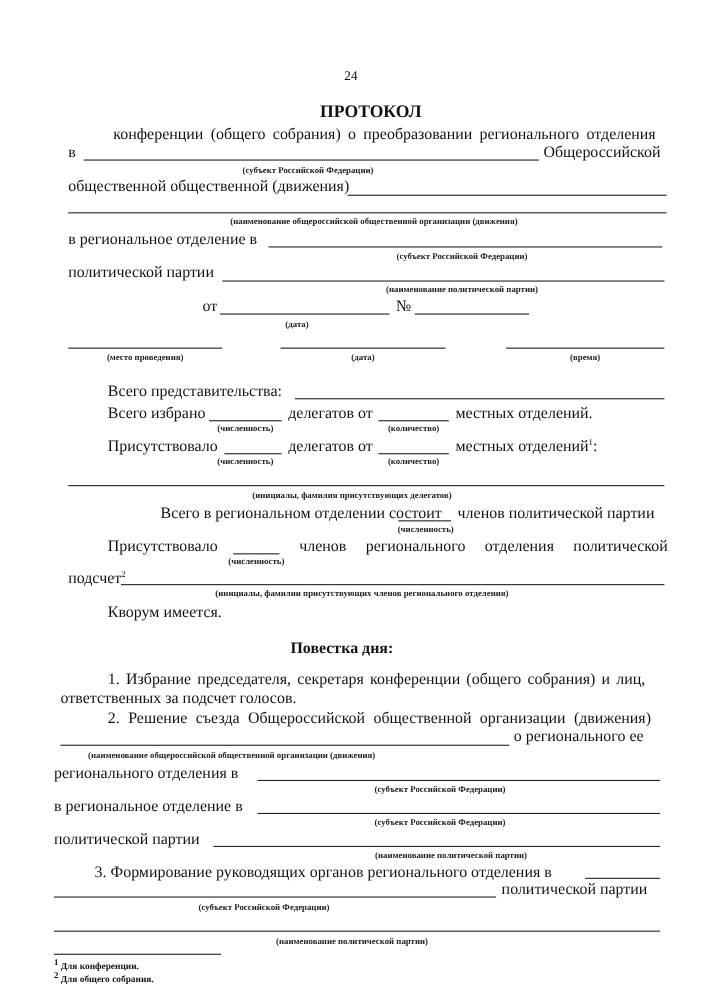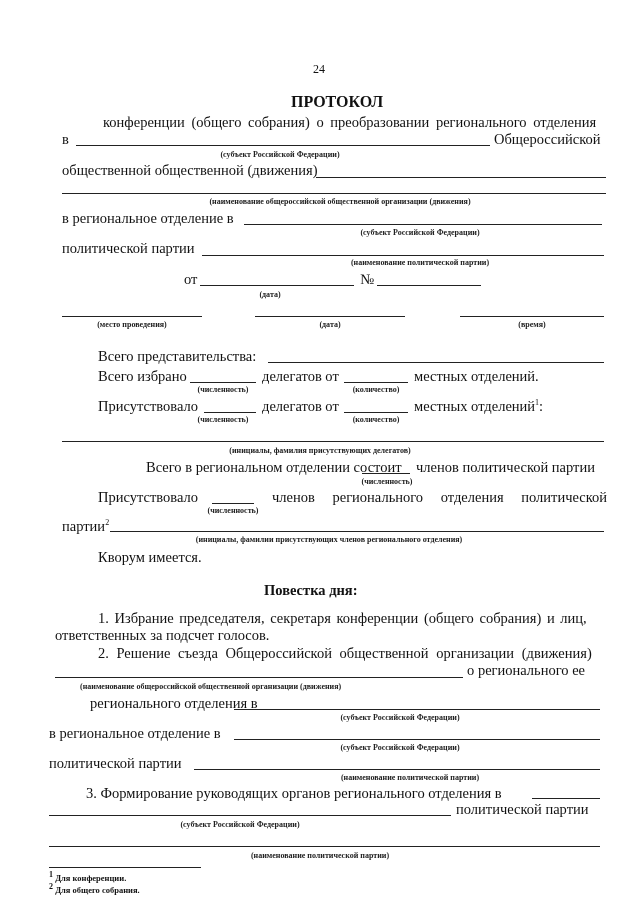--- a/index.html
+++ b/index.html
@@ -76,35 +76,35 @@
 <div class="abs t" style="left:98px;top:459px;margin-left:48px;">Всего в региональном отделении состоит</div>
 <div class="ln" style="left:362px;top:473px;width:48px;"></div>
 <div class="abs t" style="left:416px;top:459px;">членов политической партии</div>
 <div class="abs cap" style="left:352px;top:477px;width:70px;">(численность)</div>
 
 <div class="abs t" style="left:98px;top:489px;">Присутствовало</div>
 <div class="ln" style="left:212px;top:503px;width:42px;"></div>
 <div class="abs t" style="left:272px;top:489px;word-spacing:14px;">членов регионального отделения политической</div>
 <div class="abs cap" style="left:198px;top:506px;width:70px;">(численность)</div>
 
-<div class="abs t" style="left:62px;top:518px;"><span>партии</span><sup>2</sup></div>
+<div class="abs t" style="left:62px;top:518px;"><span>подсчет</span><sup>2</sup></div>
 <div class="ln" style="left:110px;top:531px;width:494px;"></div>
 <div class="abs cap" style="left:134px;top:535px;width:390px;">(инициалы, фамилии присутствующих членов регионального отделения)</div>
 
 <div class="abs t" style="left:98px;top:549px;">Кворум имеется.</div>
 
 <div class="abs t bold" style="left:264px;top:582px;">Повестка дня:</div>
 <div class="abs t" style="left:98px;top:610px;word-spacing:2px;">1. Избрание председателя, секретаря конференции (общего собрания) и лиц,</div>
 <div class="abs t" style="left:55px;top:627px;">ответственных за подсчет голосов.</div>
 <div class="abs t" style="left:98px;top:645px;word-spacing:4px;">2. Решение съезда Общероссийской общественной организации (движения)</div>
 <div class="ln" style="left:55px;top:677px;width:408px;"></div>
 <div class="abs t" style="left:467px;top:662px;">о регионального ее</div>
 <div class="abs cap" style="left:80px;top:682px;width:310px;text-align:left;">(наименование общероссийской общественной организации (движения)</div>
 
-<div class="abs t" style="left:49px;top:695px;margin-left:41px;">регионального отделения в</div>
+<div class="abs t" style="left:49px;top:695px;">регионального отделения в</div>
 <div class="ln" style="left:234px;top:709px;width:366px;"></div>
 <div class="abs cap" style="left:300px;top:713px;width:200px;">(субъект Российской Федерации)</div>
 
 <div class="abs t" style="left:49px;top:725px;">в региональное отделение в</div>
 <div class="ln" style="left:234px;top:739px;width:366px;"></div>
 <div class="abs cap" style="left:300px;top:743px;width:200px;">(субъект Российской Федерации)</div>
 
 <div class="abs t" style="left:49px;top:755px;">политической партии</div>
 <div class="ln" style="left:194px;top:769px;width:406px;"></div>
 <div class="abs cap" style="left:300px;top:773px;width:220px;">(наименование политической партии)</div>

